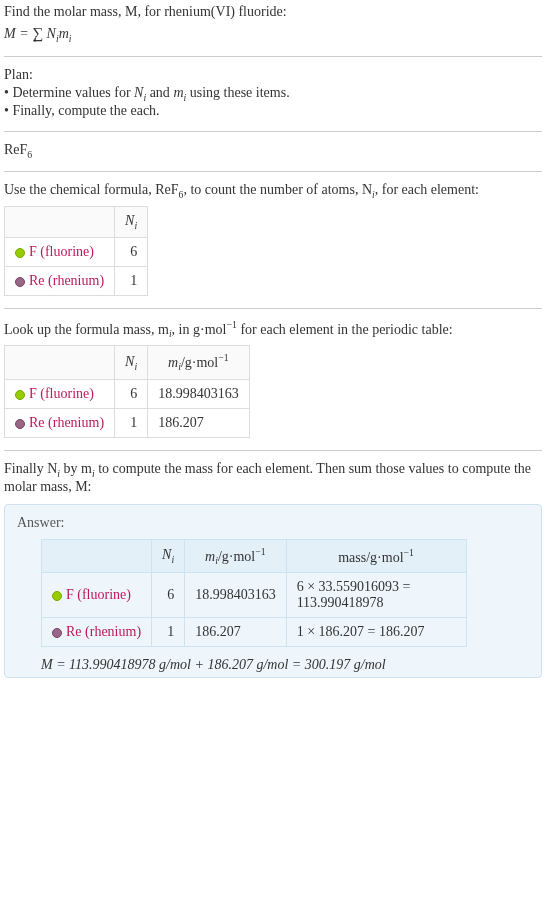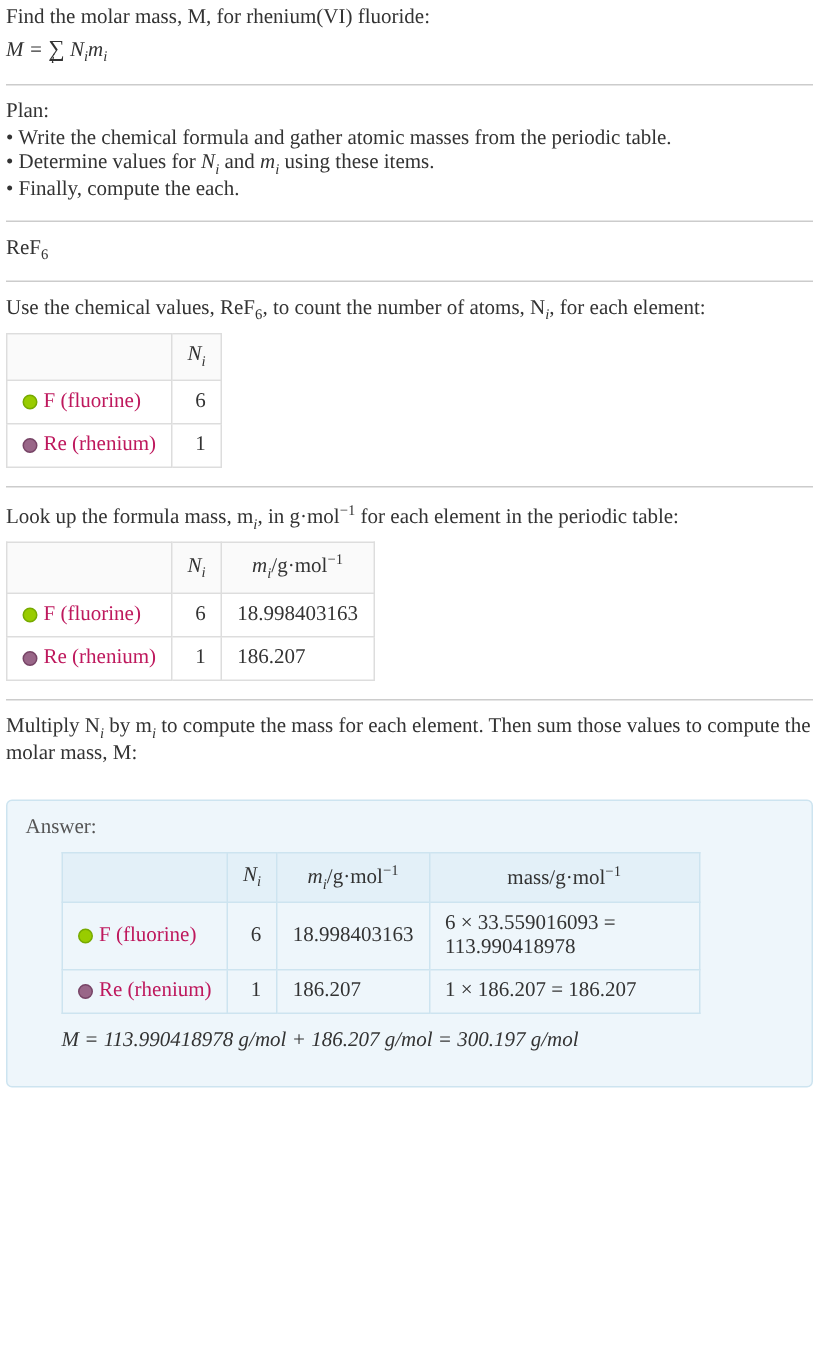--- a/index.html
+++ b/index.html
@@ -90,22 +90,22 @@
       border: 1px solid #7a0;
     }
     .swatch-re {
       background: #968;
       border: 1px solid #746;
     }
     .answer-box {
       background: #eef6fb;
       border: 1px solid #cde4f0;
       border-radius: 4px;
-      padding: 10px 12px 22px;
-      margin-top: 22px;
+      padding: 10px 12px 4px;
+      margin-top: 9px;
     }
     .answer-label {
       color: #555;
       margin-bottom: 8px;
     }
     .answer-box table {
       margin-left: 24px;
     }
     .answer-box th, .answer-box td {
       border: 1px solid #cde4f0;
@@ -134,39 +134,38 @@
   <div class="formula-line">
     <span class="ital">M</span><span> = </span><span class="sigma"><span>∑</span><span class="sigma-under">i</span></span>&nbsp;<span class="ital">N</span><span class="sub">i</span><span class="ital">m</span><span class="sub">i</span>
   </div>
 </div>
 
 <hr class="hr">
 
 <div class="section">
   <div>Plan:</div>
   <div class="plan-list">
-    <div class="plan-item">• Write the chemical formula and gather atomic masses from the periodic table.</div>
     <div class="plan-item">• Determine values for <span class="ital">N</span><span class="sub">i</span> and <span class="ital">m</span><span class="sub">i</span> using these items.</div>
     <div class="plan-item">• Finally, compute the each.</div>
   </div>
 </div>
 
 <hr class="hr">
 
 <div class="section">
   <div class="chem-formula" style="margin-top:4px;">
     <span>ReF</span><span class="sub" style="font-style:normal">6</span>
   </div>
 </div>
 
 <hr class="hr">
 
 <div class="section">
   <div>
-    <span>Use the chemical values, ReF</span><span class="sub" style="font-style:normal">6</span><span>, to count the number of atoms, N</span><span class="sub">i</span><span>, for each element:</span>
+    <span>Use the chemical formula, ReF</span><span class="sub" style="font-style:normal">6</span><span>, to count the number of atoms, N</span><span class="sub">i</span><span>, for each element:</span>
   </div>
   <table>
     <tbody>
         <tr>
       <th></th>
       <th><span class="ital">N</span><span class="sub">i</span></th>
     </tr>
     <tr>
       <td class="element-cell"><span class="swatch swatch-f"></span><span>F</span> <span>(fluorine)</span></td>
       <td class="num">6</td>
@@ -203,21 +202,21 @@
       <td>186.207</td>
     </tr>
   </tbody>
     </table>
 </div>
 
 <hr class="hr">
 
 <div class="section">
   <div>
-    <span>Multiply N</span><span class="sub">i</span><span> by m</span><span class="sub">i</span><span> to compute the mass for each element. Then sum those values to compute the molar mass, M:</span>
+    <span>Finally N</span><span class="sub">i</span><span> by m</span><span class="sub">i</span><span> to compute the mass for each element. Then sum those values to compute the molar mass, M:</span>
   </div>
 
   <div class="answer-box">
     <div class="answer-label">Answer:</div>
     <table>
       <tbody>
           <tr>
         <th></th>
         <th><span class="ital">N</span><span class="sub">i</span></th>
         <th><span class="ital">m</span><span class="sub">i</span><span style="font-style:normal">/g·mol</span><span class="sup" style="font-style:normal">−1</span></th>

